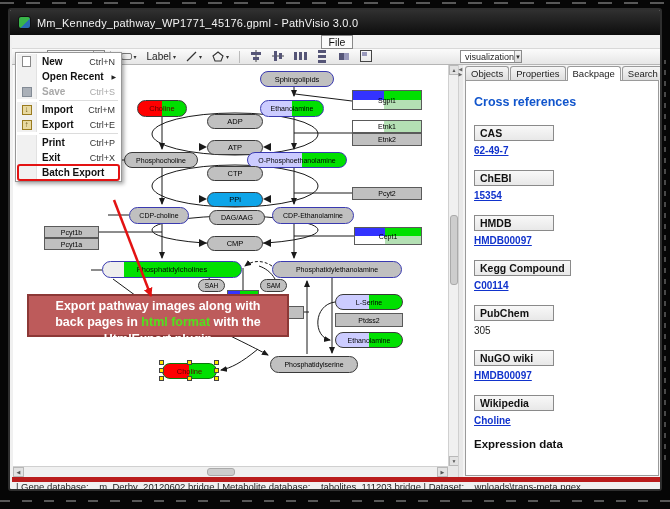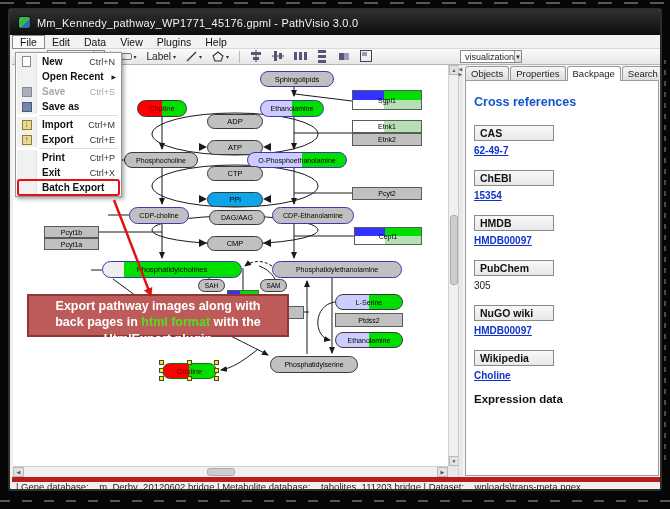--- a/index.html
+++ b/index.html
@@ -14,21 +14,21 @@
 
   .win{position:absolute;left:8px;top:8px;width:654px;height:483px;background:#f0f0f0;
        border:2px solid #2e2e2e;border-radius:3px;overflow:hidden;}
   .titlebar{position:absolute;left:0;top:0;width:100%;height:25px;
      background:linear-gradient(#303030,#0d0d0d);display:flex;align-items:center;padding-left:8px;}
   .appicon{width:13px;height:13px;border-radius:3px;margin-right:6px;
      background:linear-gradient(135deg,#39b54a 0 55%,#2a6db5 55% 100%);border:1px solid #111;}
   .title{color:#f2f2f2;font-size:11px;letter-spacing:.2px;}
 
   .menubar{position:absolute;left:2px;top:25px;width:650px;height:14px;background:#f2f2f2;
-     border-bottom:1px solid #d8d8d8;font-size:10.5px;display:flex;align-items:center;}
+     border-bottom:1px solid #d8d8d8;font-size:10.5px;display:flex;align-items:center;flex-direction:column;}
   .mbitem{padding:0 7px;height:14px;line-height:14px;color:#111;}
   .mbitem.open{border:1px solid #888;background:#fafafa;line-height:12px;}
 
   .toolbar{position:absolute;left:2px;top:39px;width:650px;height:16px;
      background:linear-gradient(#fbfbfb,#e6e6e6);border-bottom:1px solid #b5b5b5;
      display:flex;align-items:center;font-size:9.5px;color:#222;}
   .tblabel{margin-left:6px;margin-right:3px;font-size:9px;}
   .combo{height:13px;background:#fff;border:1px solid #8a8a8a;display:flex;align-items:center;
      font-size:9px;padding-left:4px;justify-content:space-between;}
   .zoomcombo{width:58px;}
@@ -308,20 +308,21 @@
           <span class="tab">Properties</span>
           <span class="tab active">Backpage</span>
           <span class="tab">Search</span>
         </div>
       <div class="panelcontent" id="panelcontent">
         <div class="crossref-title">Cross references</div>
         <div id="sections">
             <div class="section"><div class="sechead">CAS</div><div class="secval"><a href="#">62-49-7</a></div></div>
             <div class="section"><div class="sechead">ChEBI</div><div class="secval"><a href="#">15354</a></div></div>
             <div class="section"><div class="sechead">HMDB</div><div class="secval"><a href="#">HMDB00097</a></div></div>
+            <div class="section"><div class="sechead">Kegg Compound</div><div class="secval"><a href="#">C00114</a></div></div>
             <div class="section"><div class="sechead">PubChem</div><div class="secval"><span class="noval">305</span></div></div>
             <div class="section"><div class="sechead">NuGO wiki</div><div class="secval"><a href="#">HMDB00097</a></div></div>
             <div class="section"><div class="sechead">Wikipedia</div><div class="secval"><a href="#">Choline</a></div></div>
           </div>
         <div class="expr">Expression data</div>
       </div>
     </div>
 
     <div class="statusbar">| Gene database: ...m_Derby_20120602.bridge | Metabolite database: ...tabolites_111203.bridge | Dataset: ...wnloads\trans-meta.pgex</div>
 
@@ -337,26 +338,20 @@
           <span class="gutter"></span>
           <span class="mlabel">Open Recent</span>
           <span class="subarrow">▶</span>
         </div>
         <div class="mrow disabled">
           <span class="gutter">
             <span class="icon-save"></span>
           </span>
           <span class="mlabel">Save</span>
           <span class="mshort">Ctrl+S</span>
-        </div>
-        <div class="mrow">
-          <span class="gutter">
-            <span class="icon-saveas"></span>
-          </span>
-          <span class="mlabel">Save as</span>
         </div>
         <div class="msep"></div>
         <div class="mrow">
           <span class="gutter">
             <span class="icon-import">↓</span>
           </span>
           <span class="mlabel">Import</span>
           <span class="mshort">Ctrl+M</span>
         </div>
         <div class="mrow">

